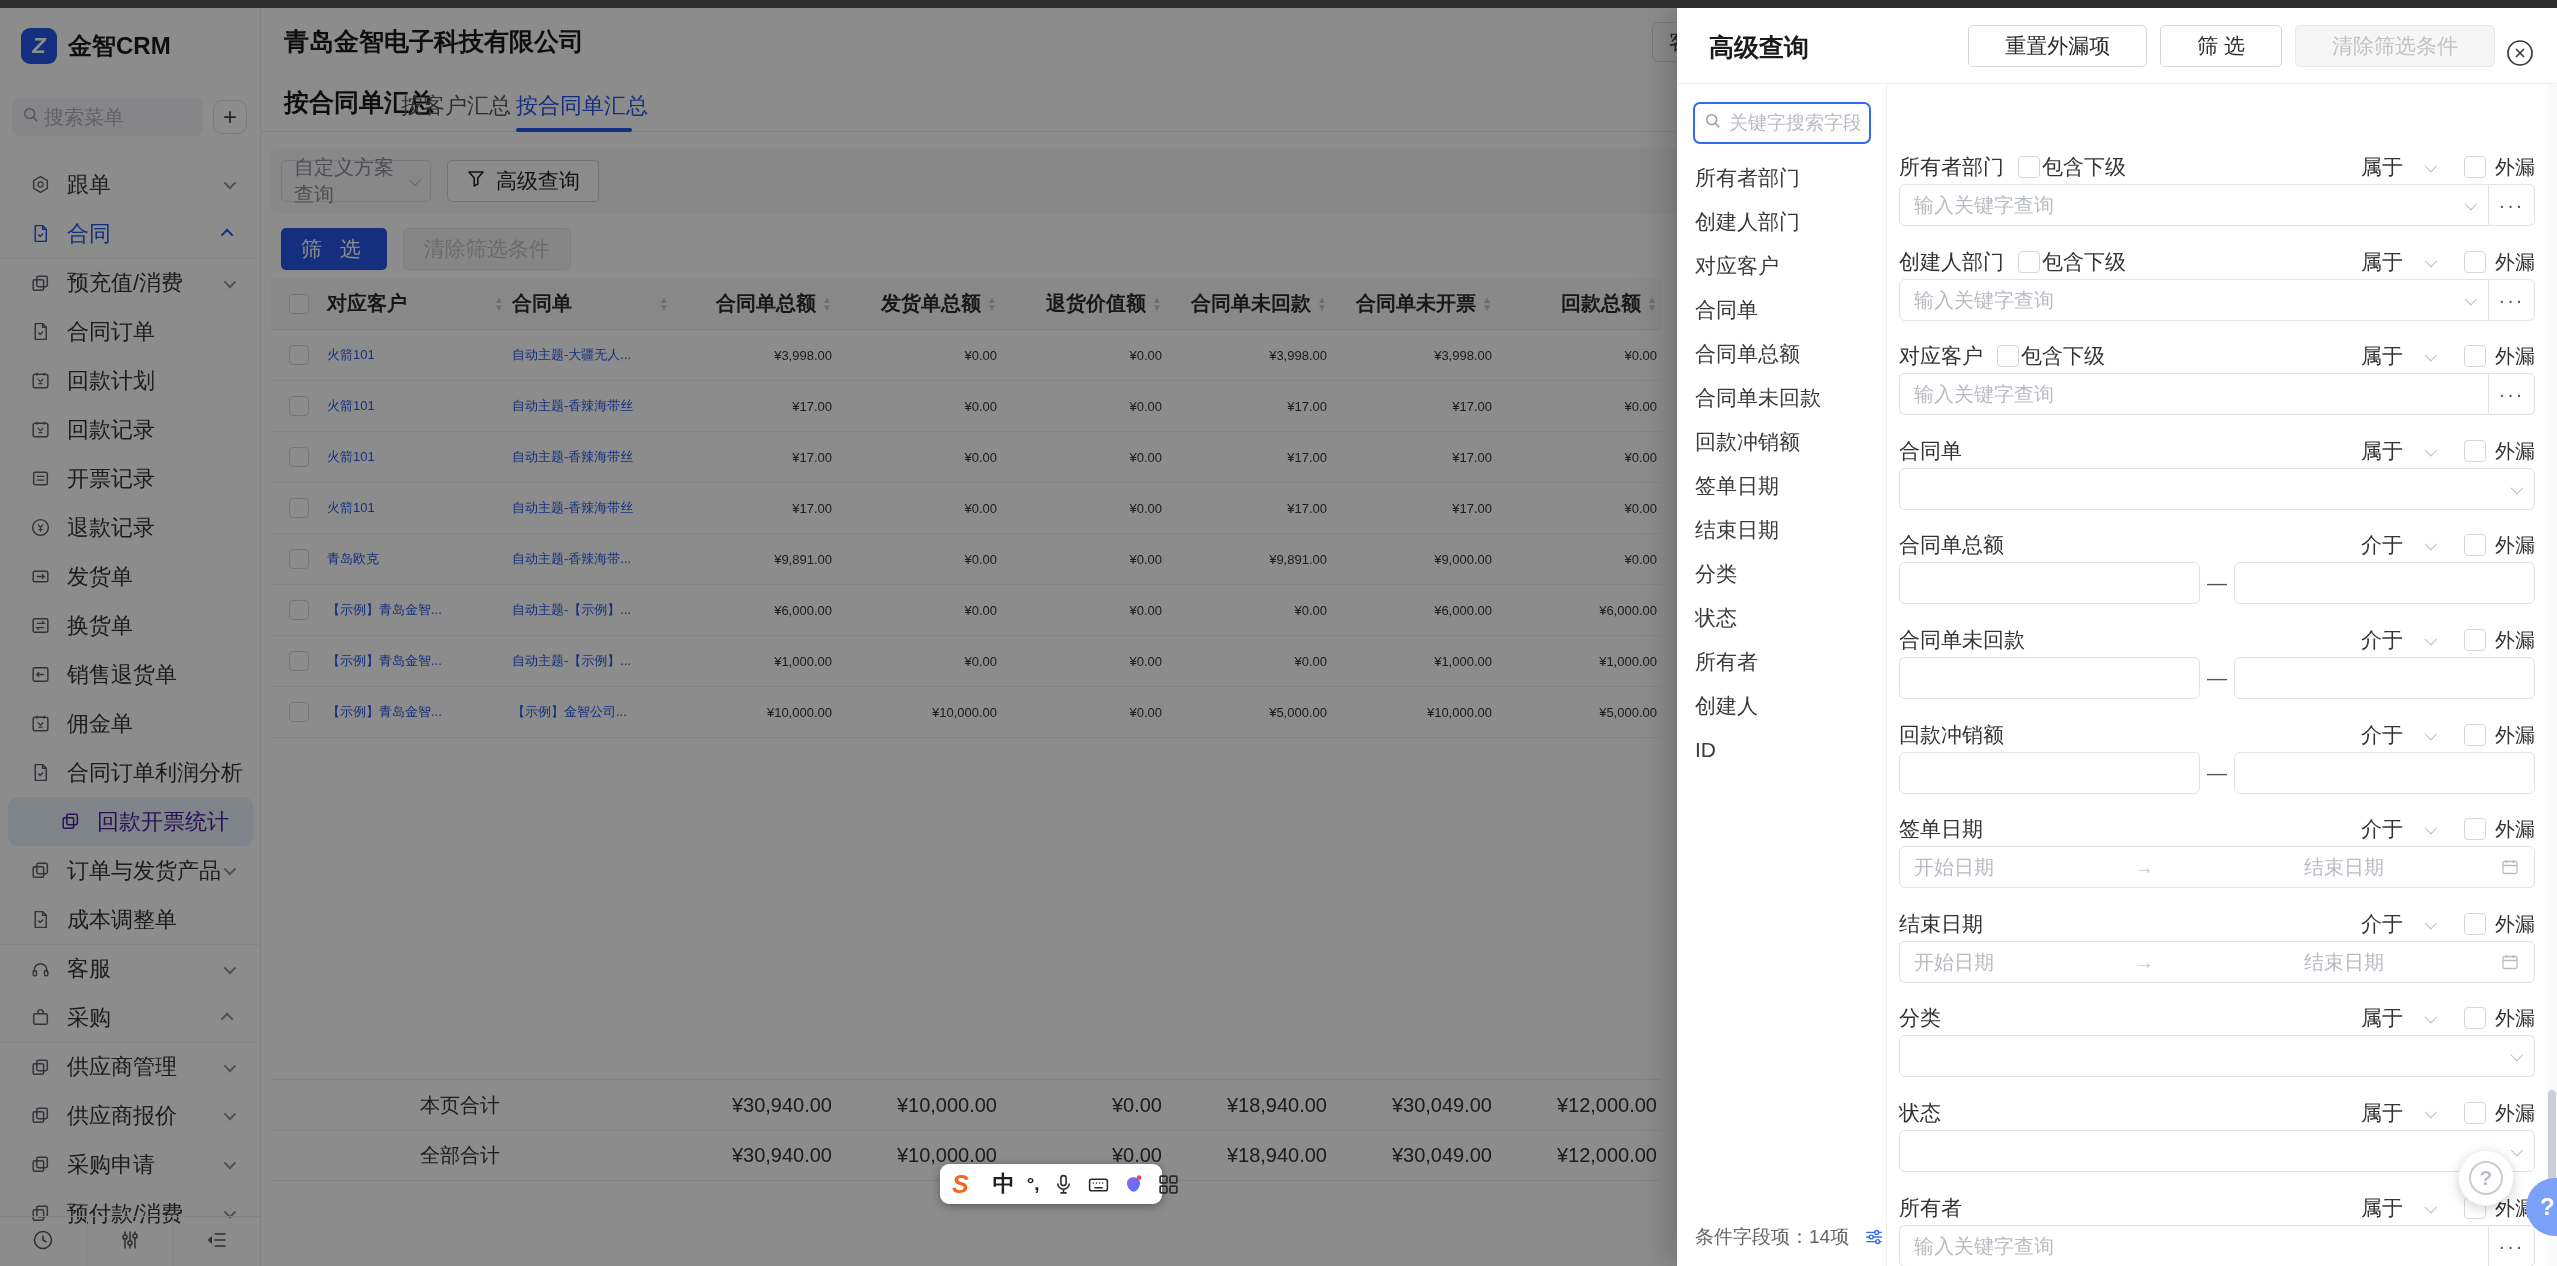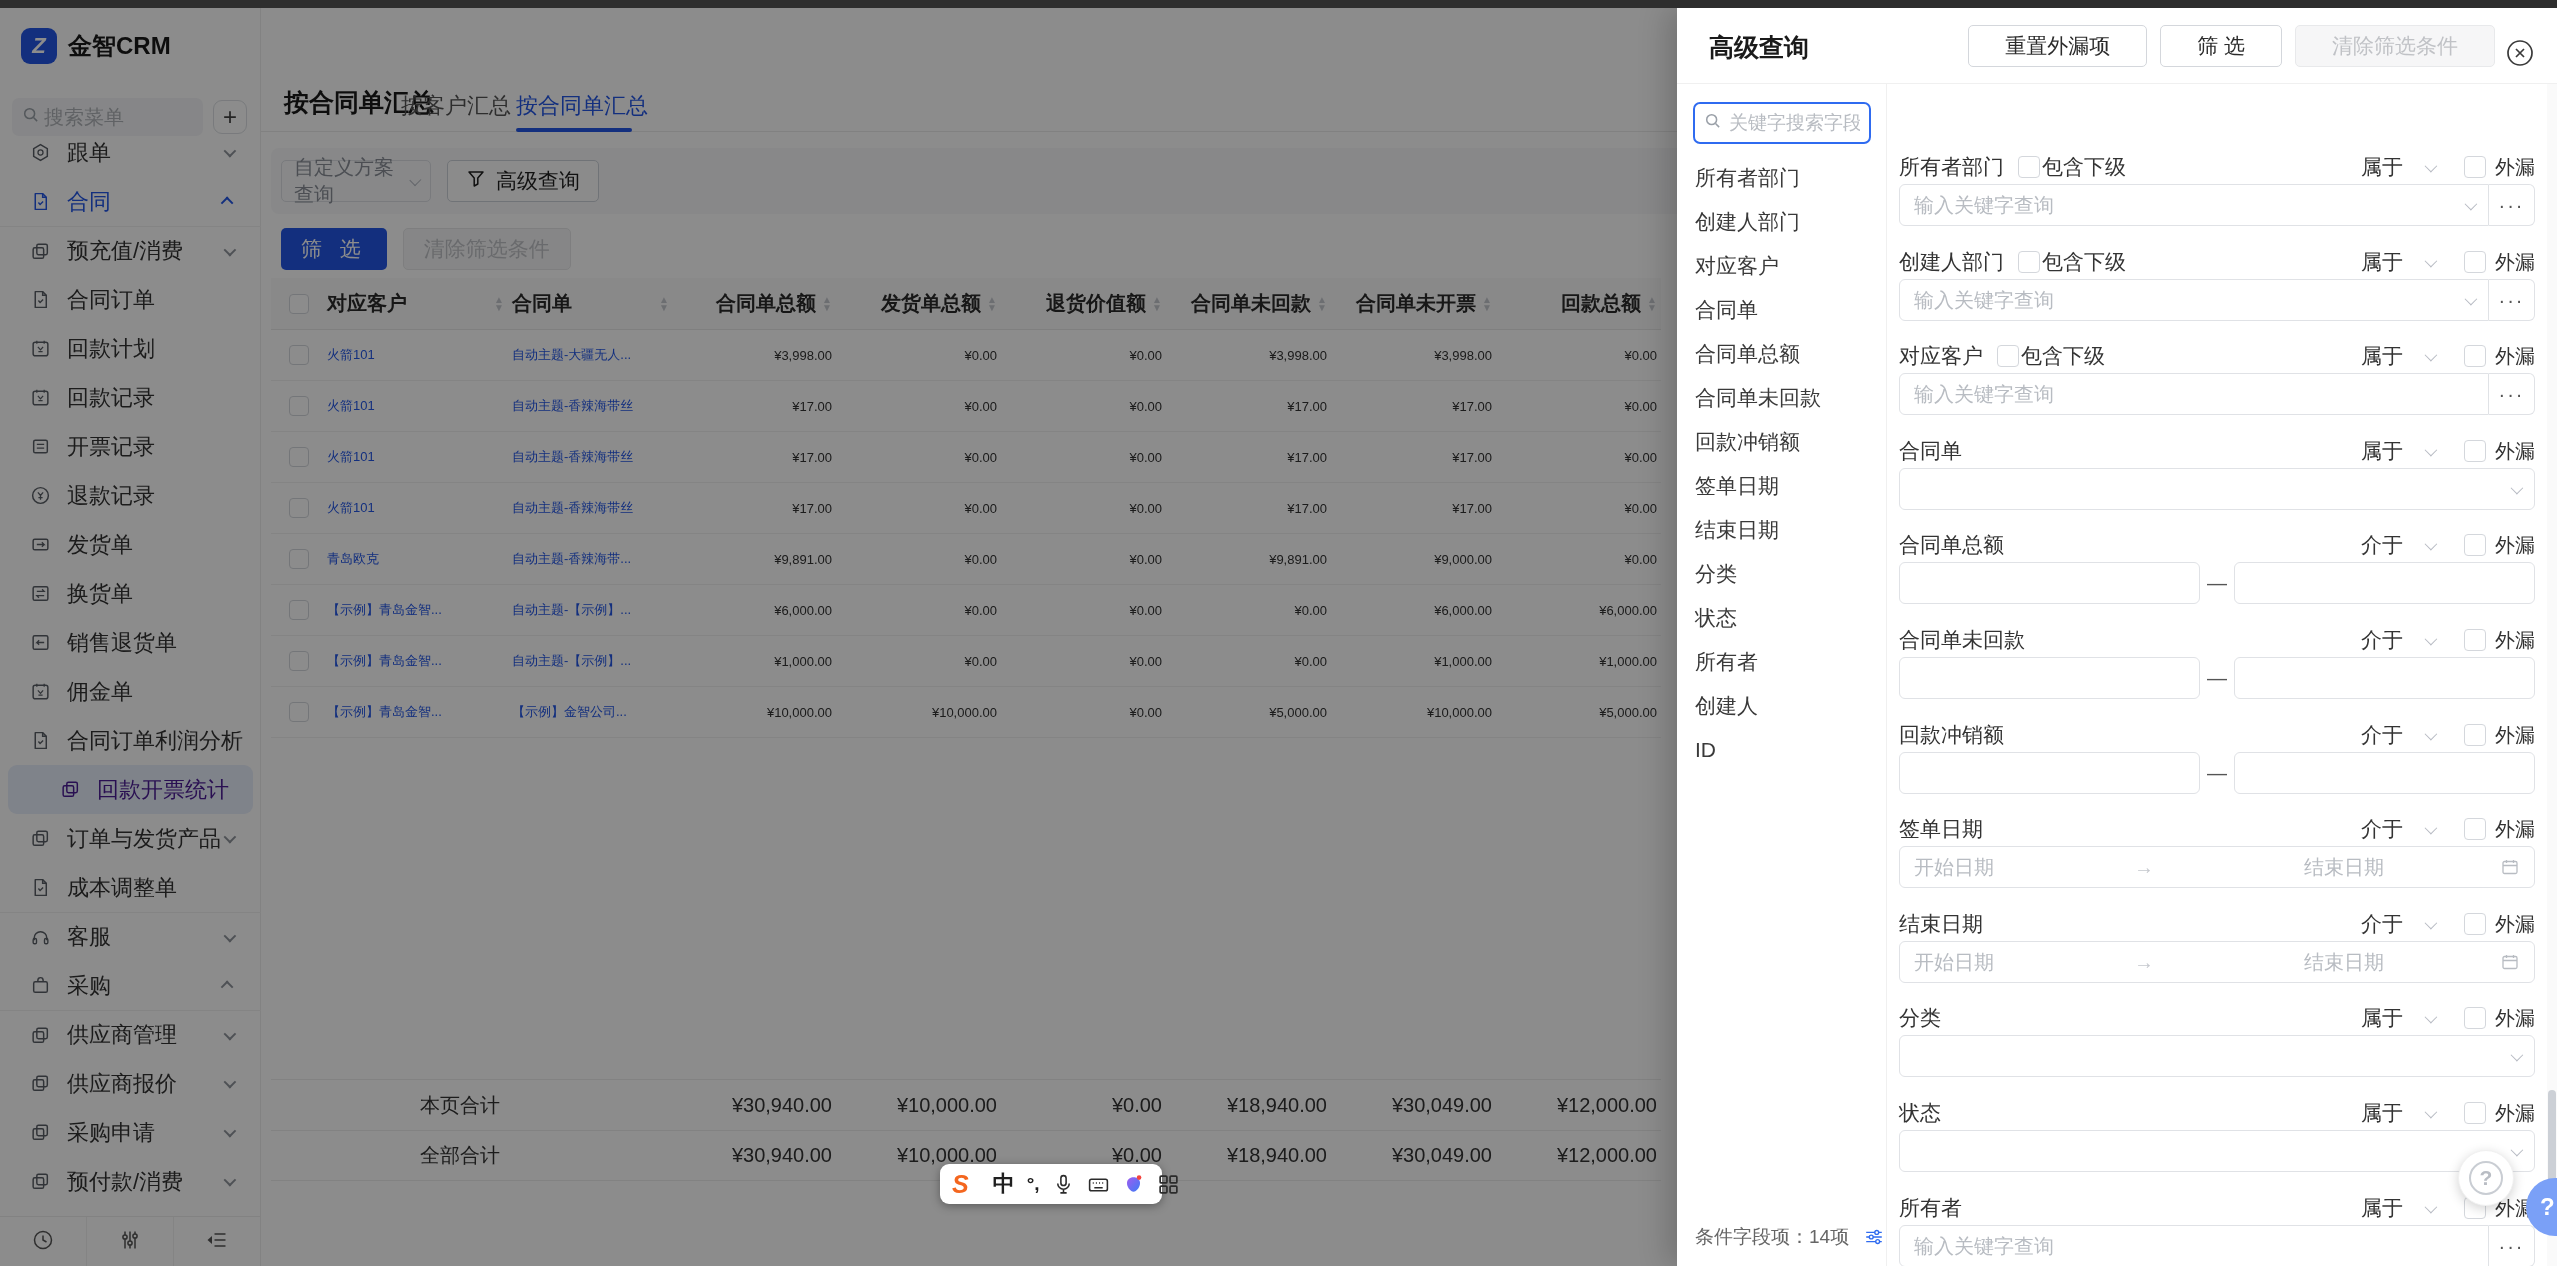--- a/index.html
+++ b/index.html
@@ -7,21 +7,21 @@
   *{box-sizing:border-box;}
   .topstrip{position:absolute;left:0;top:0;width:2557px;height:8px;background:#2e2e2e;z-index:40;}
   
   .sidebar{position:absolute;left:0;top:8px;width:261px;height:1258px;background:#fff;border-right:1px solid #ededed;z-index:1;}
   .logo-row{position:absolute;left:21px;top:20px;display:flex;align-items:center;gap:11px;}
   .logo-sq{width:36px;height:36px;border-radius:9px;background:#2457e6;color:#fff;display:flex;align-items:center;justify-content:center;font-weight:bold;font-style:italic;font-size:22px;}
   .logo-txt{font-size:24px;font-weight:700;color:#1a1a1a;}
   .side-search{position:absolute;left:12px;top:90px;width:191px;height:38px;background:#f4f5f7;border-radius:7px;display:flex;align-items:center;padding:0 10px;gap:4px;color:#9aa0a8;}
   .side-search .ph{font-size:20px;color:#b0b3b8;}
   .side-add{position:absolute;left:213px;top:92px;width:34px;height:34px;border:1px solid #dcdfe3;border-radius:9px;display:flex;align-items:center;justify-content:center;font-size:24px;color:#444;background:#fff;}
-  .menu{position:absolute;left:0;top:120px;width:261px;}
+  .menu{position:absolute;left:0;top:152px;width:261px;}
   .mi{height:49px;display:flex;align-items:center;padding-left:30px;position:relative;color:#333;font-size:22px;}
   .mi.lv2{}
   .mi .micon{width:21px;height:21px;margin-right:16px;color:#5a5f66;display:inline-flex;}
   .mi .micon svg{width:21px;height:21px;}
   .mi .mlabel{white-space:nowrap;}
   .mi .chev{position:absolute;right:28px;}
   .mi.sepa{border-top:1px solid #f0f0f0;}
   .mi.hl,.mi.hl .micon{color:#2457e6;}
   .mi.sel{background:#e7eefb;border-radius:9px;margin:0 8px;padding-left:52px;}
   .mi.sel,.mi.sel .micon{color:#4c1d95;}
@@ -373,20 +373,24 @@
       <div class="sf">
         <span><svg viewBox="0 0 24 24" style="width: 24px; height: 24px;">
             <path d="M9.5 6h11M9.5 12h11M9.5 18h11" stroke="currentColor" stroke-width="1.5"></path>
             <path d="M7 8v8l-4.5-4z" fill="currentColor"></path>
           </svg></span>
       </div>
     </div>
 </aside>
 
 <main class="main">
+  <div class="m-header">
+    <div class="m-title">青岛金智电子科技有限公司</div>
+    <div class="m-partialbtn">客</div>
+  </div>
   <div class="m-tabs">
     <div class="p-title">按合同单汇总</div>
     <div class="tab t0">按客户汇总</div>
     <div class="tab t1">按合同单汇总</div>
     <div class="tab-underline"></div>
   </div>
   <div class="m-card">
     <div class="scheme-sel">
       <span>自定义方案查询</span>
       <i class="chev down lite"></i>

